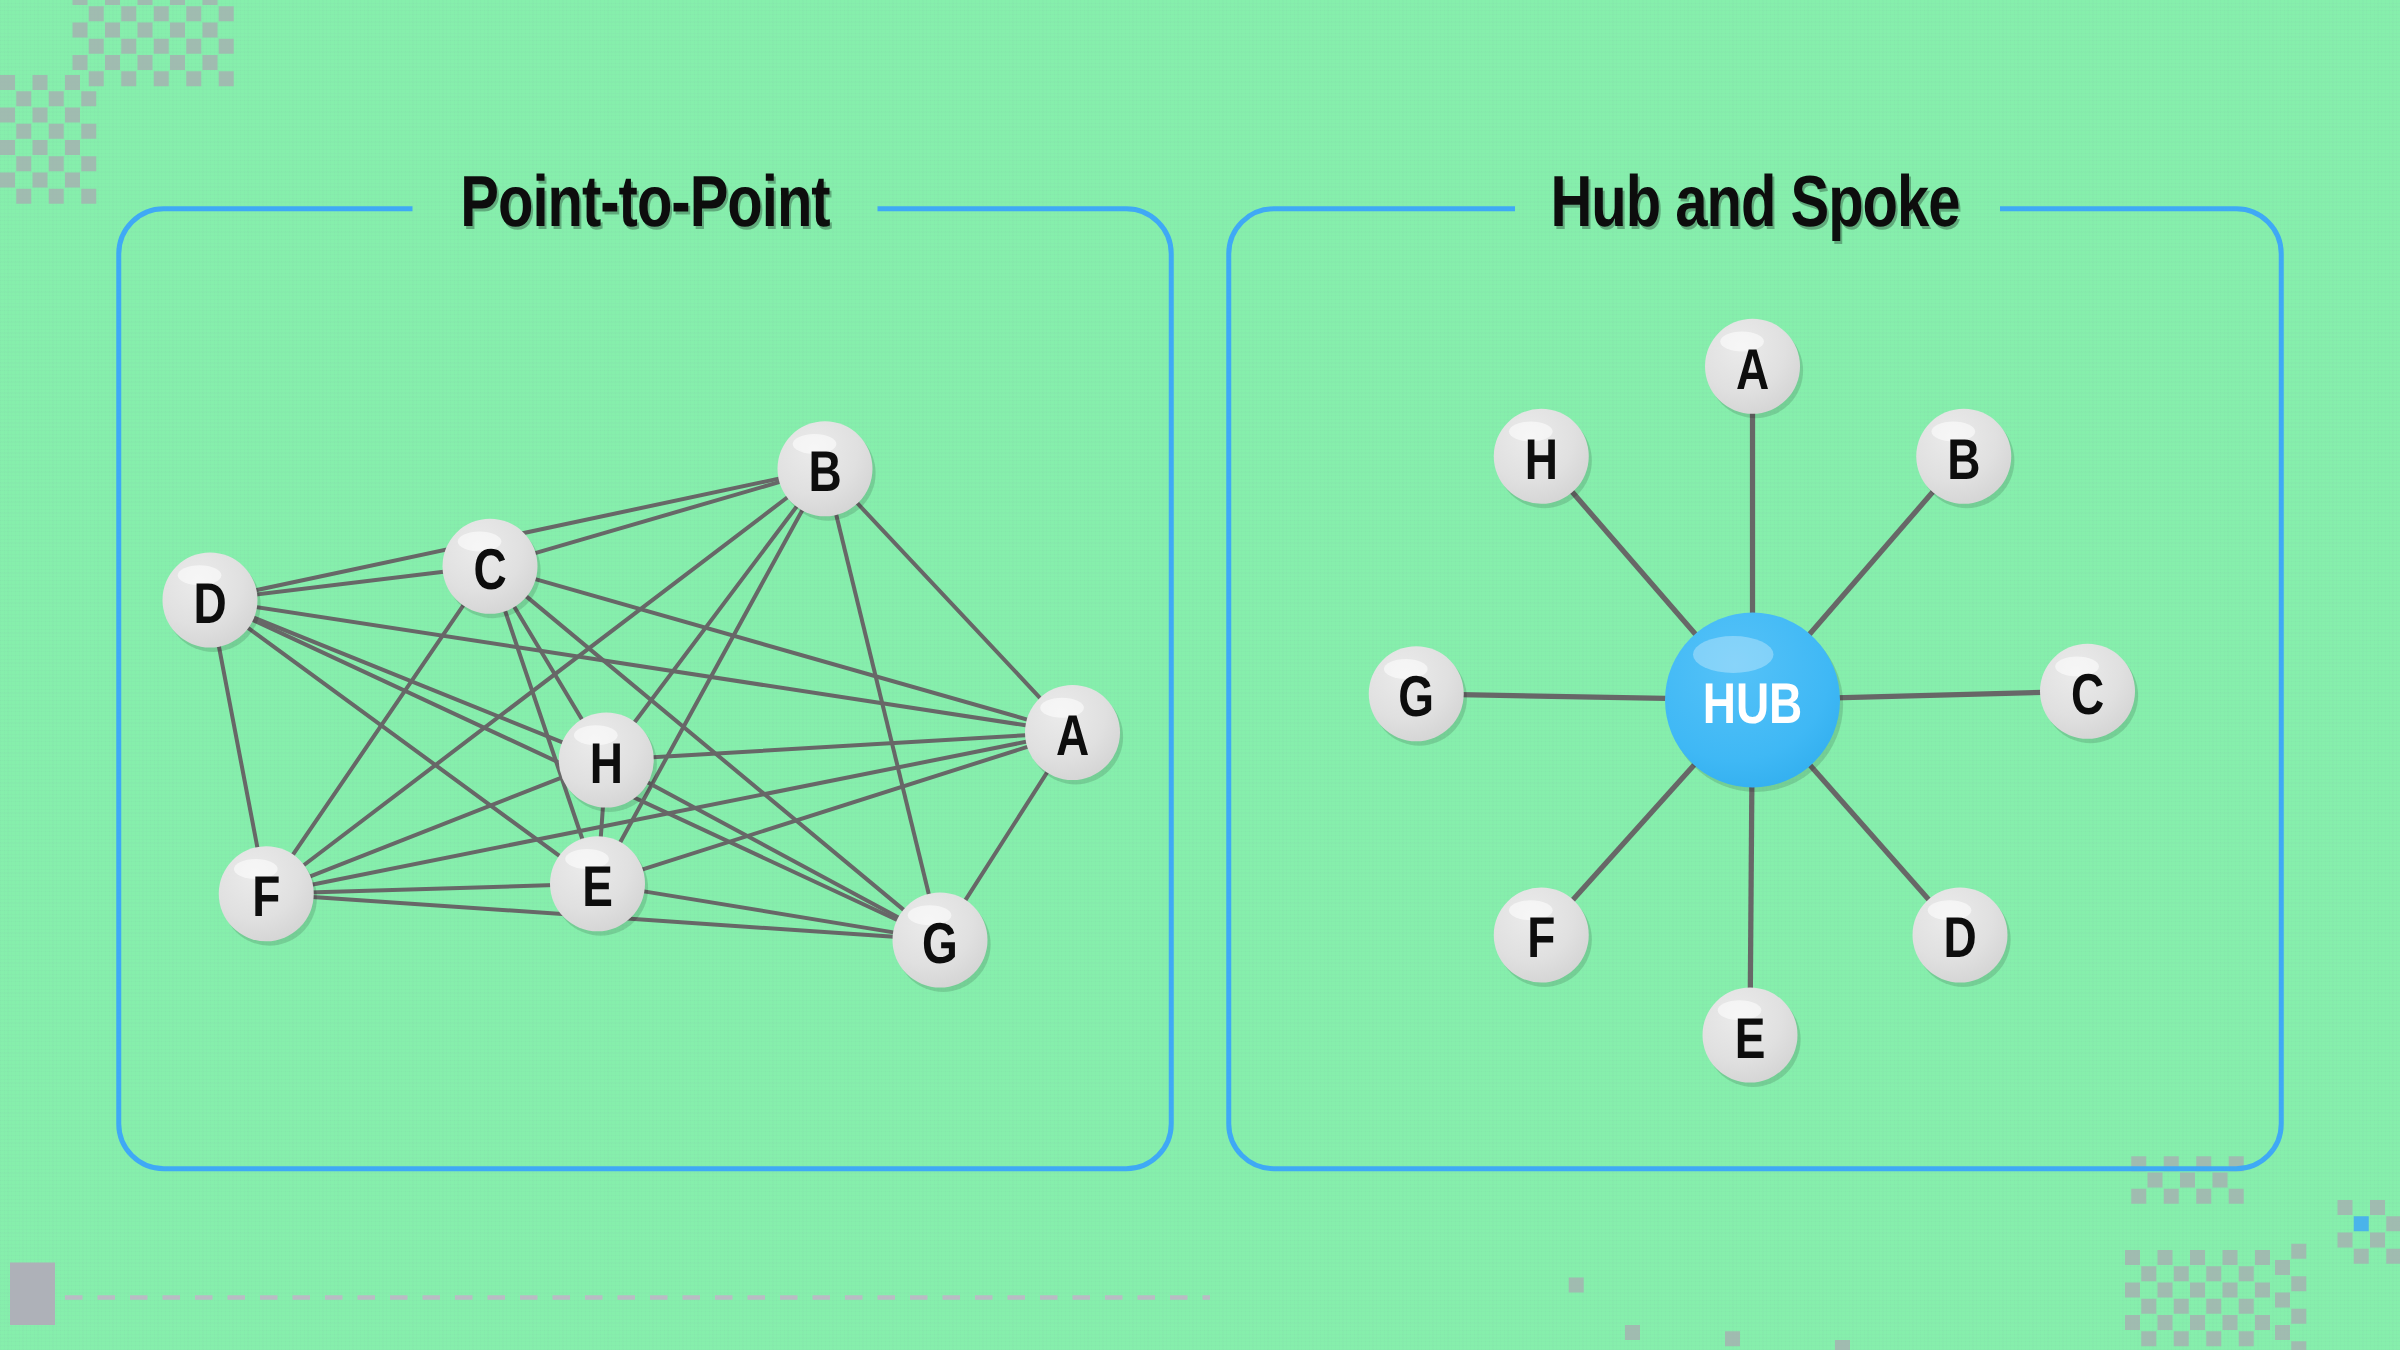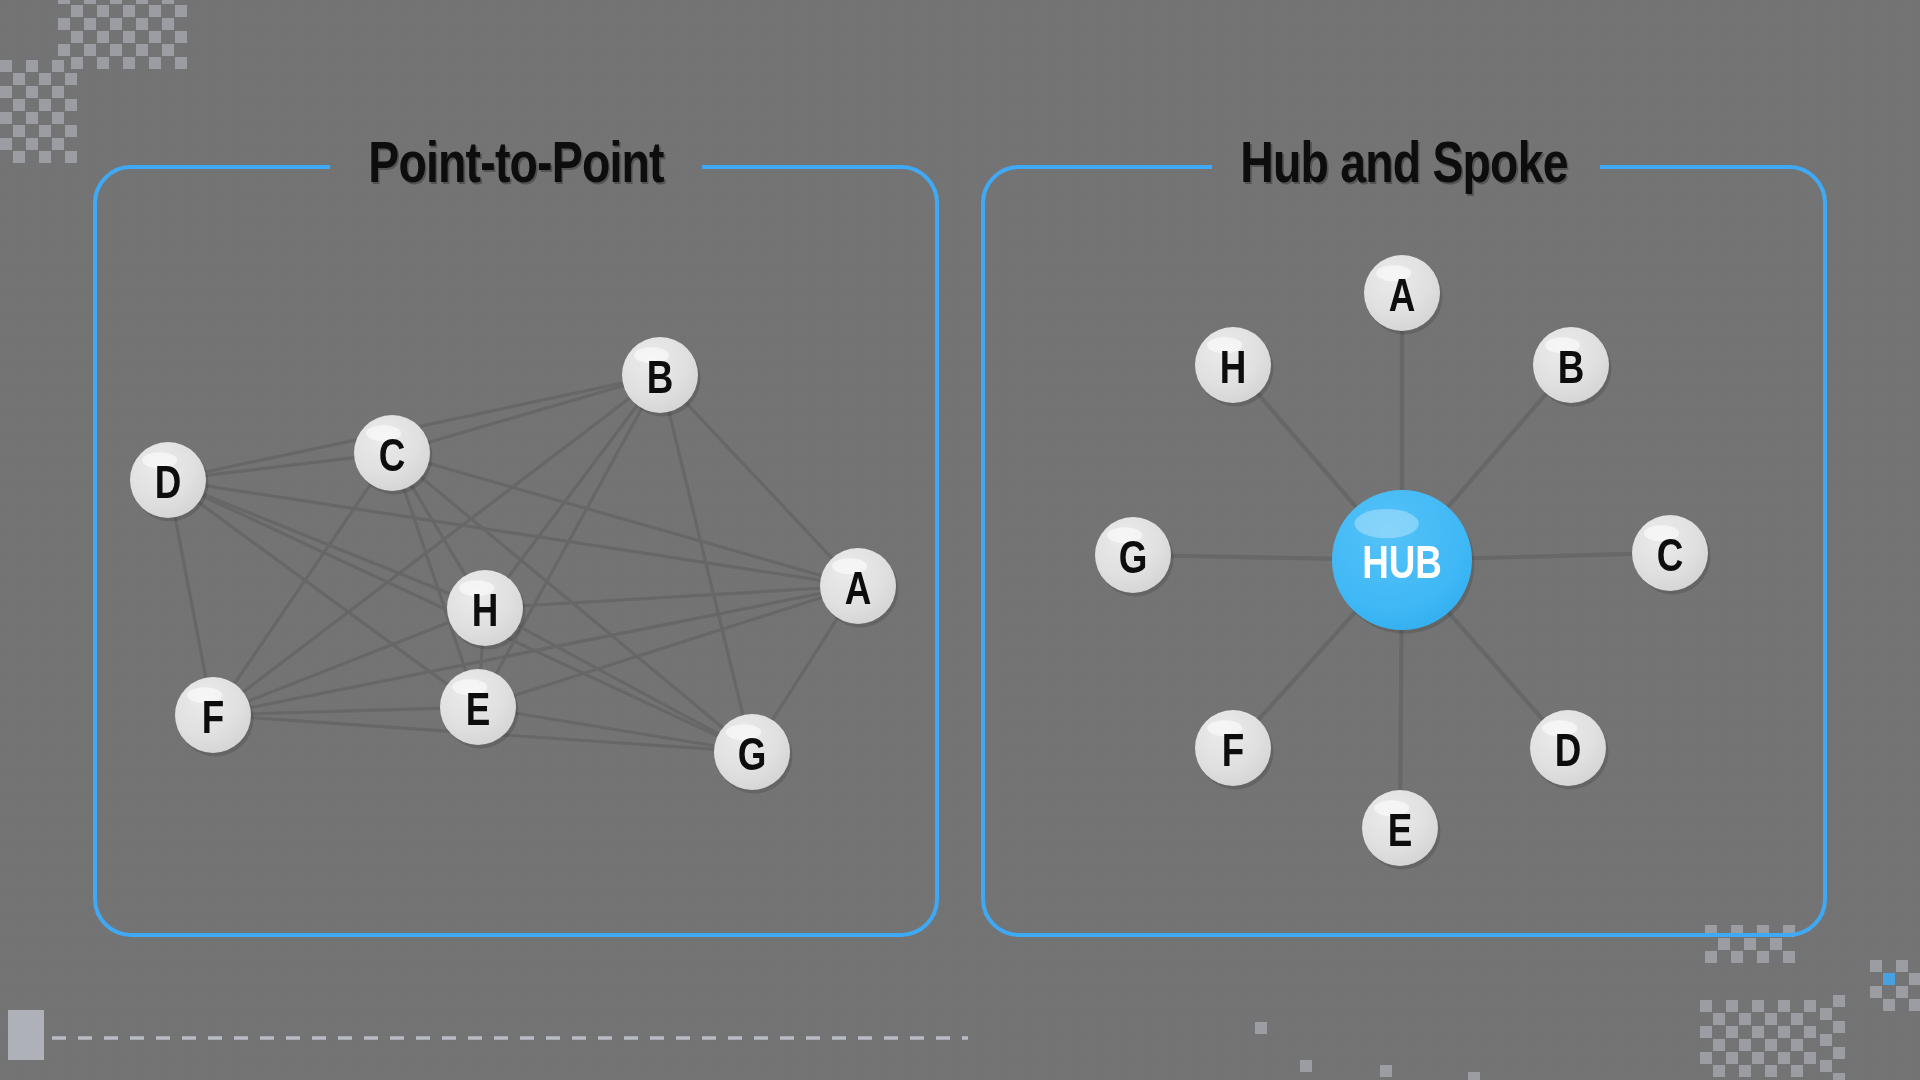--- a/index.html
+++ b/index.html
@@ -5,21 +5,21 @@
   * { box-sizing: border-box; margin: 0; padding: 0; }
   html, body {
     width: 1920px; height: 1080px;
     overflow: hidden;
     background: #f2f6fa;
     font-family: "Liberation Sans", sans-serif;
   }
   #stage {
     position: relative;
     width: 1920px; height: 1080px;
-    background: #737373;
+    background: #86efac;
   }
   
   #stage::before {
     content: "";
     position: absolute; inset: 0;
     background-image:
       repeating-linear-gradient(0deg, rgba(120,140,160,0.035) 0 1px, transparent 1px 3px),
       repeating-linear-gradient(90deg, rgba(120,140,160,0.030) 0 1px, transparent 1px 3px);
     pointer-events: none;
     z-index: 0;

